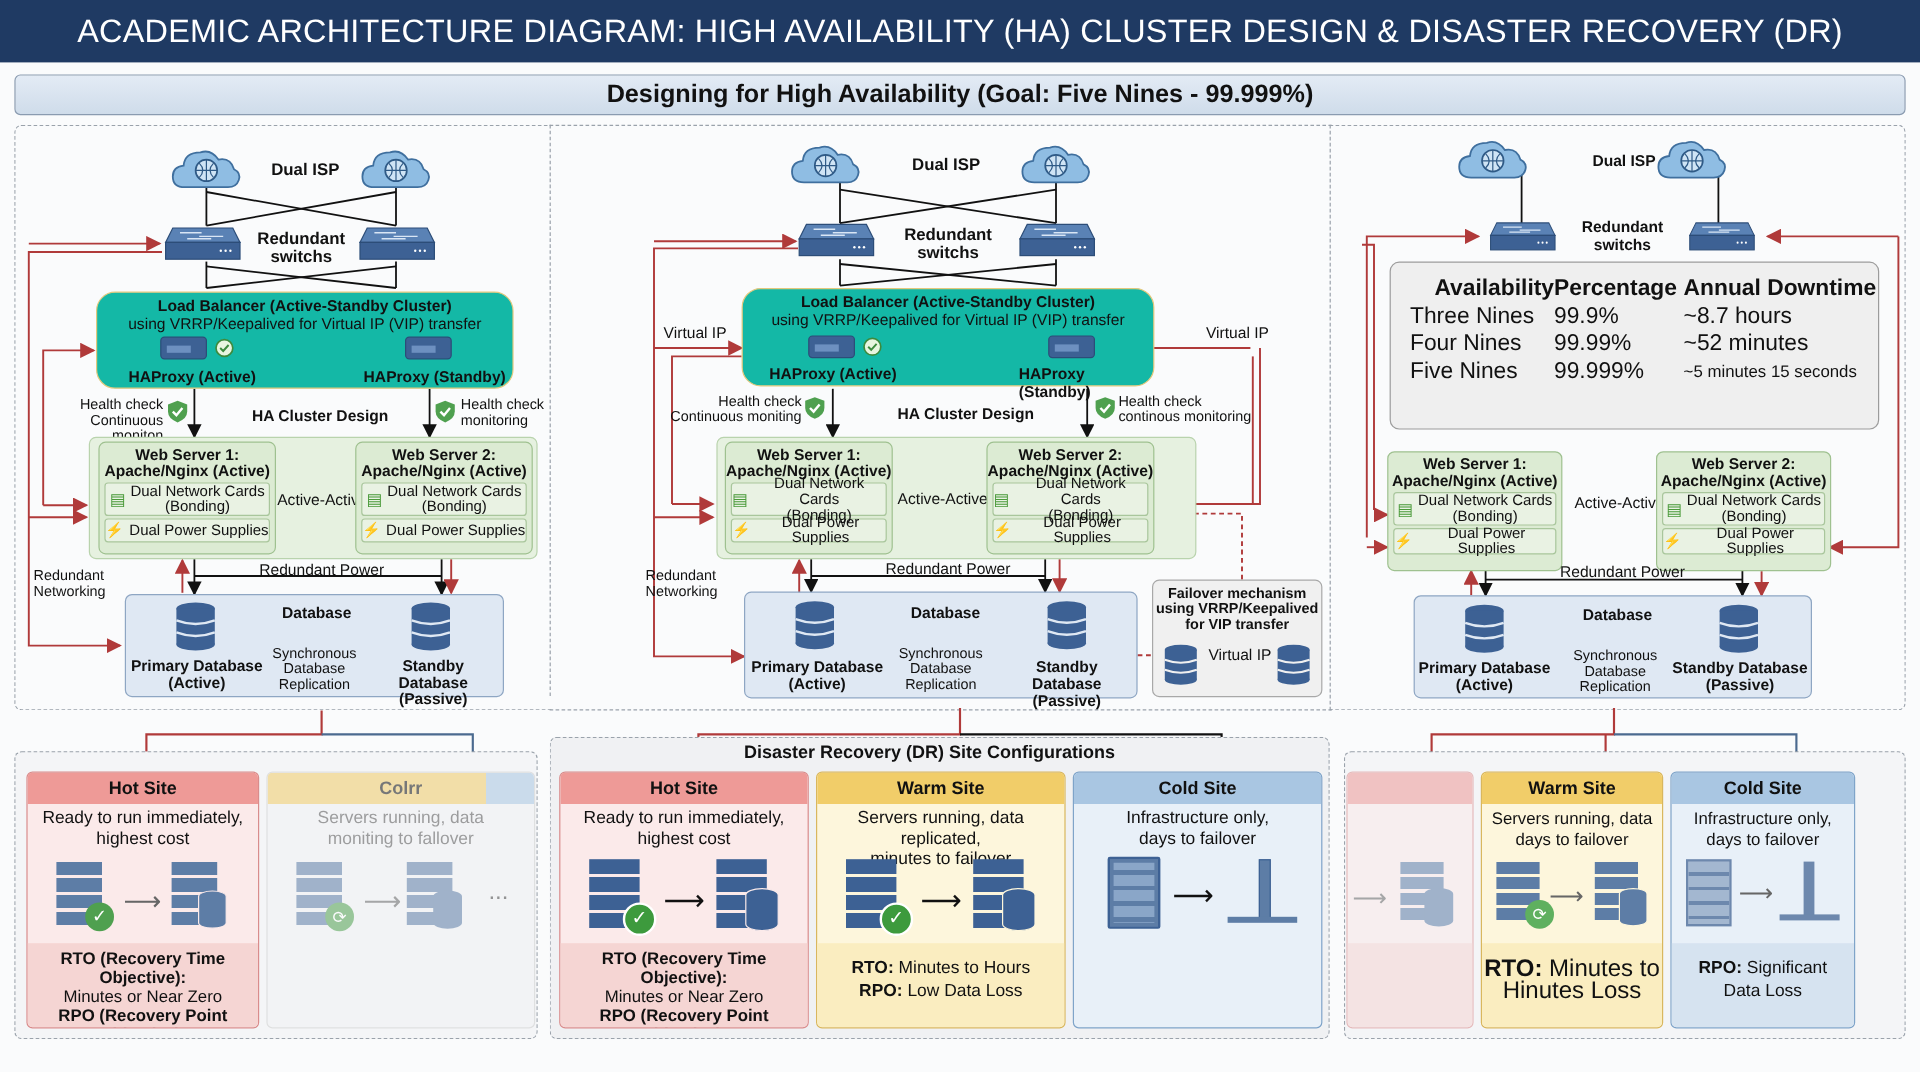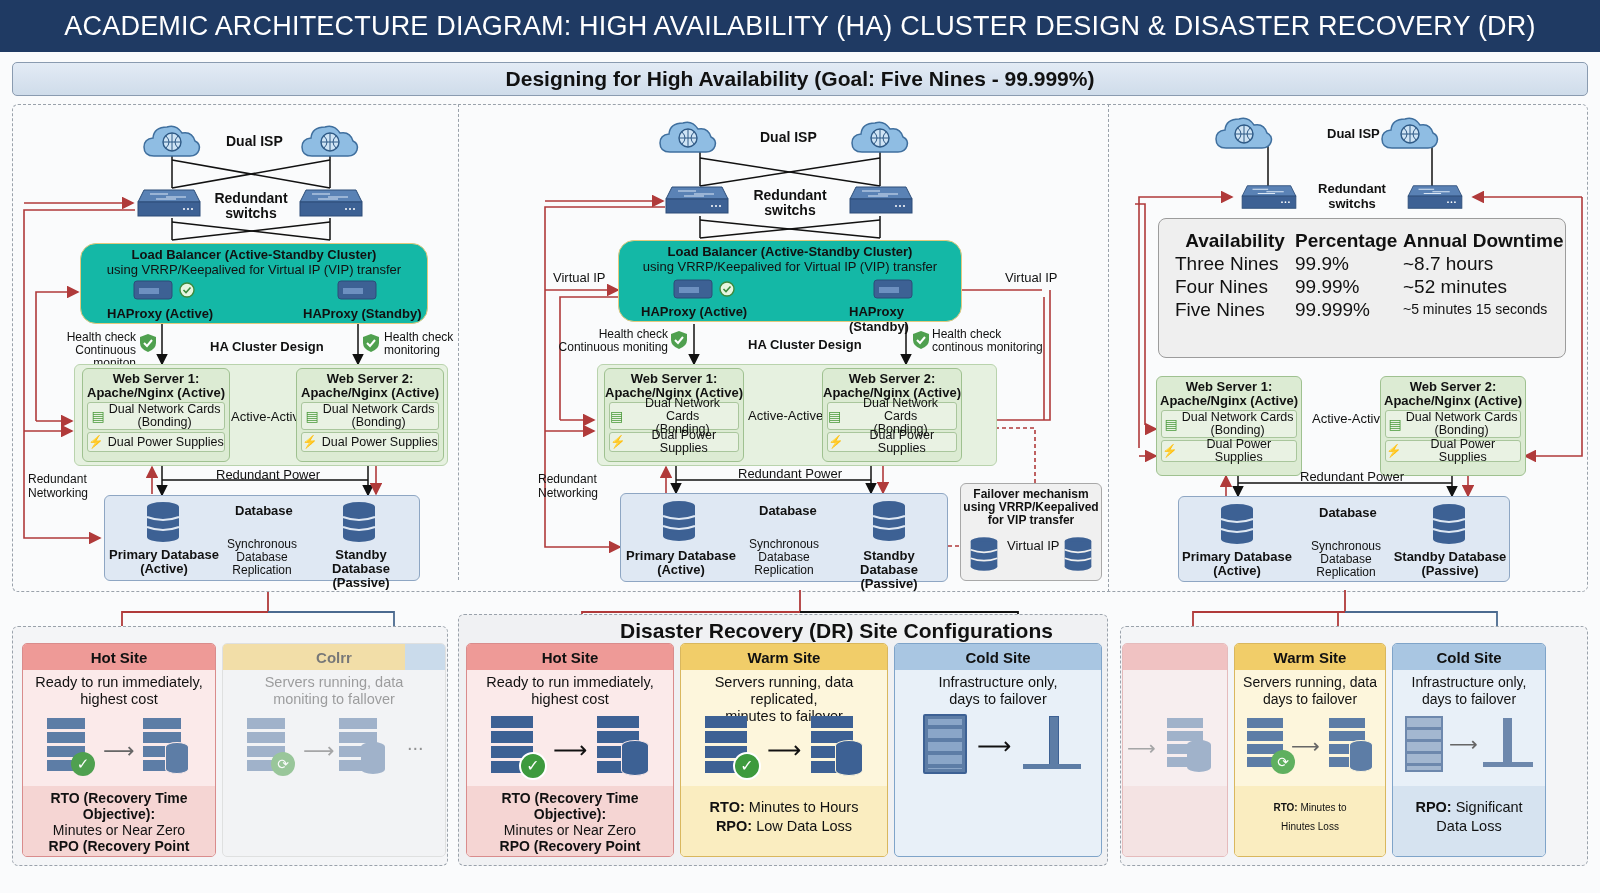--- a/index.html
+++ b/index.html
@@ -479,21 +479,21 @@
       <circle cx="48" cy="21" r="1" fill="#fff"></circle>
       <circle cx="52" cy="21" r="1" fill="#fff"></circle>
       <circle cx="56" cy="21" r="1" fill="#fff"></circle>
     </svg>
   <div class="abs b t12 c" style="left:1316px;top:181px;width:72px;line-height:15px">Redundant switchs</div>
 
   <div class="abs nines" style="left:1158px;top:218px;width:408px;height:140px">
     <table id="nines" style="position:absolute;left:16px;top:10px;border-collapse:collapse;font-size:19px;line-height:23px">
       <thead>
           <tr>
-        <th style="text-align:center;width:120px">Availability</th>
+        <th style="text-align:right;width:120px">Availability</th>
         <th style="text-align:left;width:108px">Percentage</th>
         <th style="text-align:left">Annual Downtime</th>
       </tr>
         </thead>
       <tbody>
         <tr>
             <td>Three Nines</td>
             <td>99.9%</td>
             <td>~8.7 hours</td>
           </tr>
@@ -572,21 +572,21 @@
     <div class="abs b t12 c" style="left:214px;top:53px;width:114px;line-height:14px">
         <div>Standby Database</div>
         <div>(Passive)</div>
       </div>
   </div>
 </div>
 
 <div class="abs panel" style="left:12px;top:626px;width:436px;height:240px;background:#f4f5f7"></div>
 <div class="abs panel" style="left:458px;top:614px;width:650px;height:252px;background:#f0f1f3"></div>
 <div class="abs panel" style="left:1120px;top:626px;width:468px;height:240px;background:#f4f5f7"></div>
-<div class="abs b" style="left:620px;top:619px;font-size:21px">Disaster Recovery (DR) Site Configurations</div>
+<div class="abs b" style="left:620px;top:619px;font-size:15px">Disaster Recovery (DR) Site Configurations</div>
 
 <div class="abs site hot" style="left:22px;top:643px;width:194px;height:214px">
   <div class="hd">Hot Site</div>
   <div class="desc">
       <div>Ready to run immediately,</div>
       <div>highest cost</div>
     </div>
   <div style="position:absolute;left:24px;top:74px;width:150px;height:60px">
     <div style="position:absolute;left:0;top:0;width:38px;height:56px;background:repeating-linear-gradient(#5d7da6 0 11px,transparent 11px 14px)"></div>
     <div style="position:absolute;left:24px;top:34px;width:24px;height:24px;border-radius:50%;background:#4fa04f;color:#fff;font-size:15px;text-align:center;line-height:24px">✓</div>
@@ -684,21 +684,21 @@
       <div>Servers running, data</div>
       <div>days to failover</div>
     </div>
   <div style="position:absolute;left:12px;top:74px;width:140px;height:60px">
     <div style="position:absolute;left:0;top:0;width:36px;height:52px;background:repeating-linear-gradient(#5d7da6 0 10px,transparent 10px 13px)"></div>
     <div style="position:absolute;left:24px;top:32px;width:24px;height:24px;border-radius:50%;background:#5fb05f;color:#fff;font-size:14px;text-align:center;line-height:24px">⟳</div>
     <div style="position:absolute;left:44px;top:16px;font-size:20px;color:#666">⟶</div>
     <div style="position:absolute;left:82px;top:0;width:36px;height:52px;background:repeating-linear-gradient(#5d7da6 0 10px,transparent 10px 13px)"></div>
     <div style="position:absolute;left:102px;top:22px;width:24px;height:32px;border-radius:12px/5px;background:#5d7da6;border:1.5px solid #fdf6dc"></div>
   </div>
-  <div class="foot" style="height:70px;padding-top:12px;font-size:10px;line-height:19px">
+  <div class="foot" style="height:70px;padding-top:12px;font-size:20px;line-height:19px">
     <div><span class="b">RTO:</span> <span>Minutes to</span></div>
     <div>Hinutes Loss</div>
   </div>
 </div>
 <div class="abs site cold" style="left:1392px;top:643px;width:154px;height:214px">
   <div class="hd">Cold Site</div>
   <div class="desc" style="font-size:14px">
       <div>Infrastructure only,</div>
       <div>days to failover</div>
     </div>

